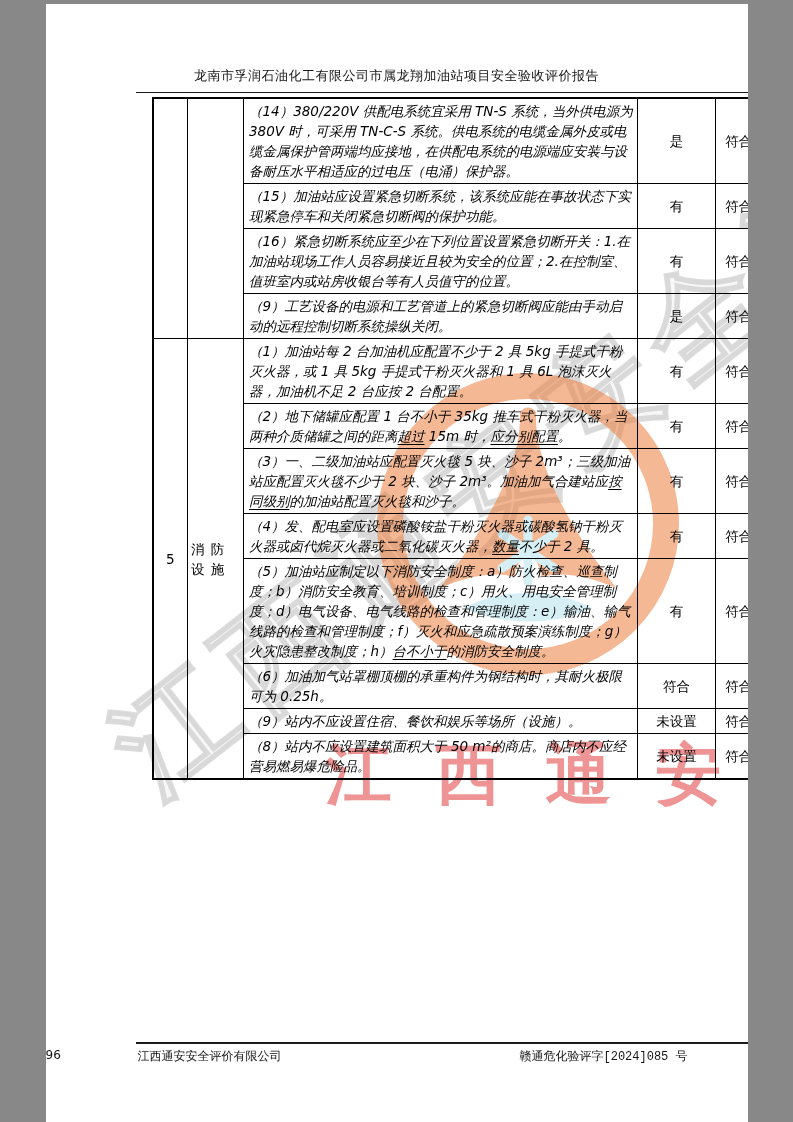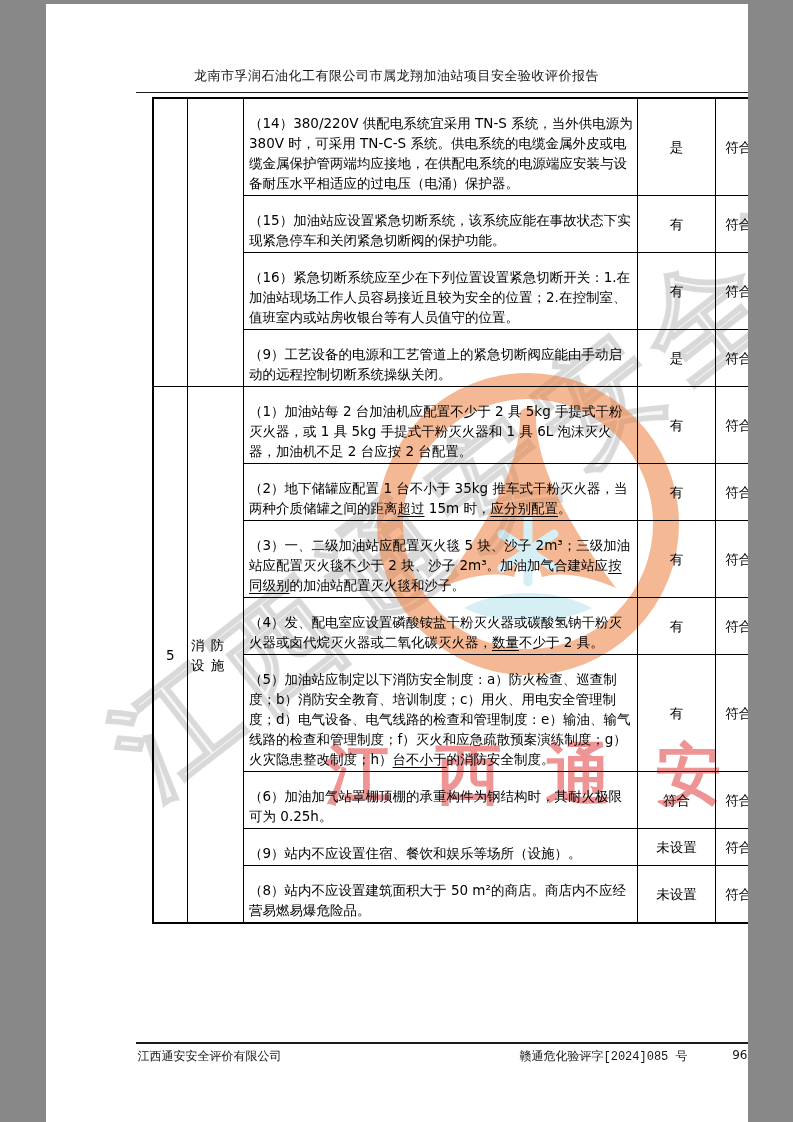--- a/index.html
+++ b/index.html
@@ -39,31 +39,31 @@
     border-collapse:collapse; table-layout:fixed; width:610px;
     background:transparent;
   }
   .doc-table td {
     border:1px solid #000; font-size:13.5px; line-height:20px;
     padding:2px 3px; vertical-align:middle; background:transparent;
   }
   .doc-table { border:2px solid #000; }
   td.col-no      { text-align:center; }
   td.col-cat     { text-align:left; letter-spacing:1px; }
-  td.col-content { text-align:left; padding:14px 4px 2px 5px; }
+  td.col-content { text-align:left; padding:2px 4px 2px 5px;font-style:italic; }
   td.col-result  { text-align:center; }
   td.col-conform { text-align:center; padding:2px 1px; }
   .u { text-decoration:underline; text-underline-offset:3px; }
   
   .footer-rule {
     position:absolute; left:90px; top:1038px; width:643px; height:2px; background:#1a1a1a;
   }
   .footer { position:absolute; left:0; top:1044px; width:100%; font-size:12px; color:#141414; }
   .footer-company { position:absolute; left:92px; top:0; }
-  .footer-page    { position:absolute; left:0; top:0; width:100%; text-align:right; }
+  .footer-page    { position:absolute; left:0; top:0; width:100%; text-align:left; }
   .footer-doc     { position:absolute; right:60px; top:0;font-family:Liberation Mono, monospace; }
 </style>
 </head>
 <body>
 
 <div class="page">
 
   <div class="header-title">龙南市孚润石油化工有限公司市属龙翔加油站项目安全验收评价报告</div>
   <div class="header-rule"></div>
 

